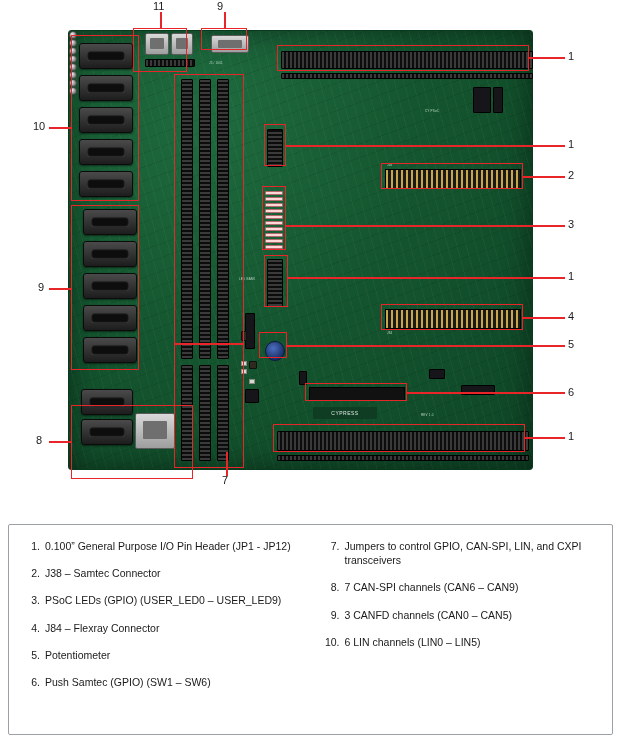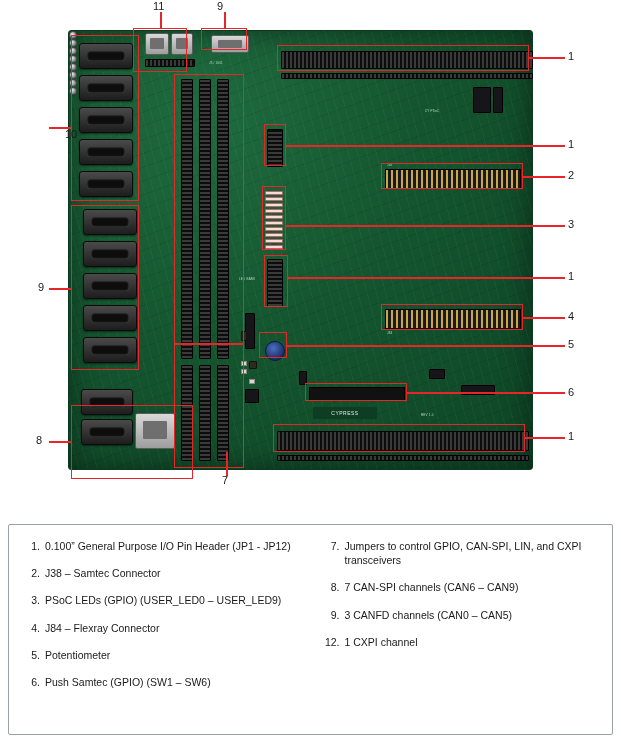--- a/index.html
+++ b/index.html
@@ -303,21 +303,21 @@
     <div class="box" style="left:71px;top:405px;width:122px;height:74px;"></div>
     <div class="lead" style="left:49px;top:441px;width:22px;"></div>
     <div class="num" style="left:36px;top:434px;">8</div>
 
     <div class="box" style="left:71px;top:205px;width:68px;height:165px;"></div>
     <div class="lead" style="left:49px;top:288px;width:22px;"></div>
     <div class="num" style="left:38px;top:281px;">9</div>
 
     <div class="box" style="left:71px;top:35px;width:68px;height:166px;"></div>
     <div class="lead" style="left:49px;top:127px;width:22px;"></div>
-    <div class="num" style="left:33px;top:128px;margin-left:32px;">10</div>
+    <div class="num" style="left:33px;top:120px;">10</div>
 
     <div class="box" style="left:133px;top:28px;width:54px;height:44px;"></div>
     <div class="lead vert" style="left:160px;top:12px;height:16px;"></div>
     <div class="num" style="left:153px;top:0px;">11</div>
 
     <div class="box" style="left:201px;top:28px;width:46px;height:22px;"></div>
     <div class="lead vert" style="left:224px;top:12px;height:16px;"></div>
     <div class="num" style="left:217px;top:0px;">9</div>
   </div>
 
@@ -357,20 +357,20 @@
         </div>
         <div class="li">
           <span class="n">8.</span>
           <span class="t">7 CAN-SPI channels (CAN6 – CAN9)</span>
         </div>
         <div class="li">
           <span class="n">9.</span>
           <span class="t">3 CANFD channels (CAN0 – CAN5)</span>
         </div>
         <div class="li">
-          <span class="n">12.</span>
-          <span class="t">1 CXPI channel</span>
+          <span class="n">10.</span>
+          <span class="t">6 LIN channels (LIN0 – LIN5)</span>
         </div>
       </div>
     </div>
   </div>
 
 </div>
 
 </body></html>

